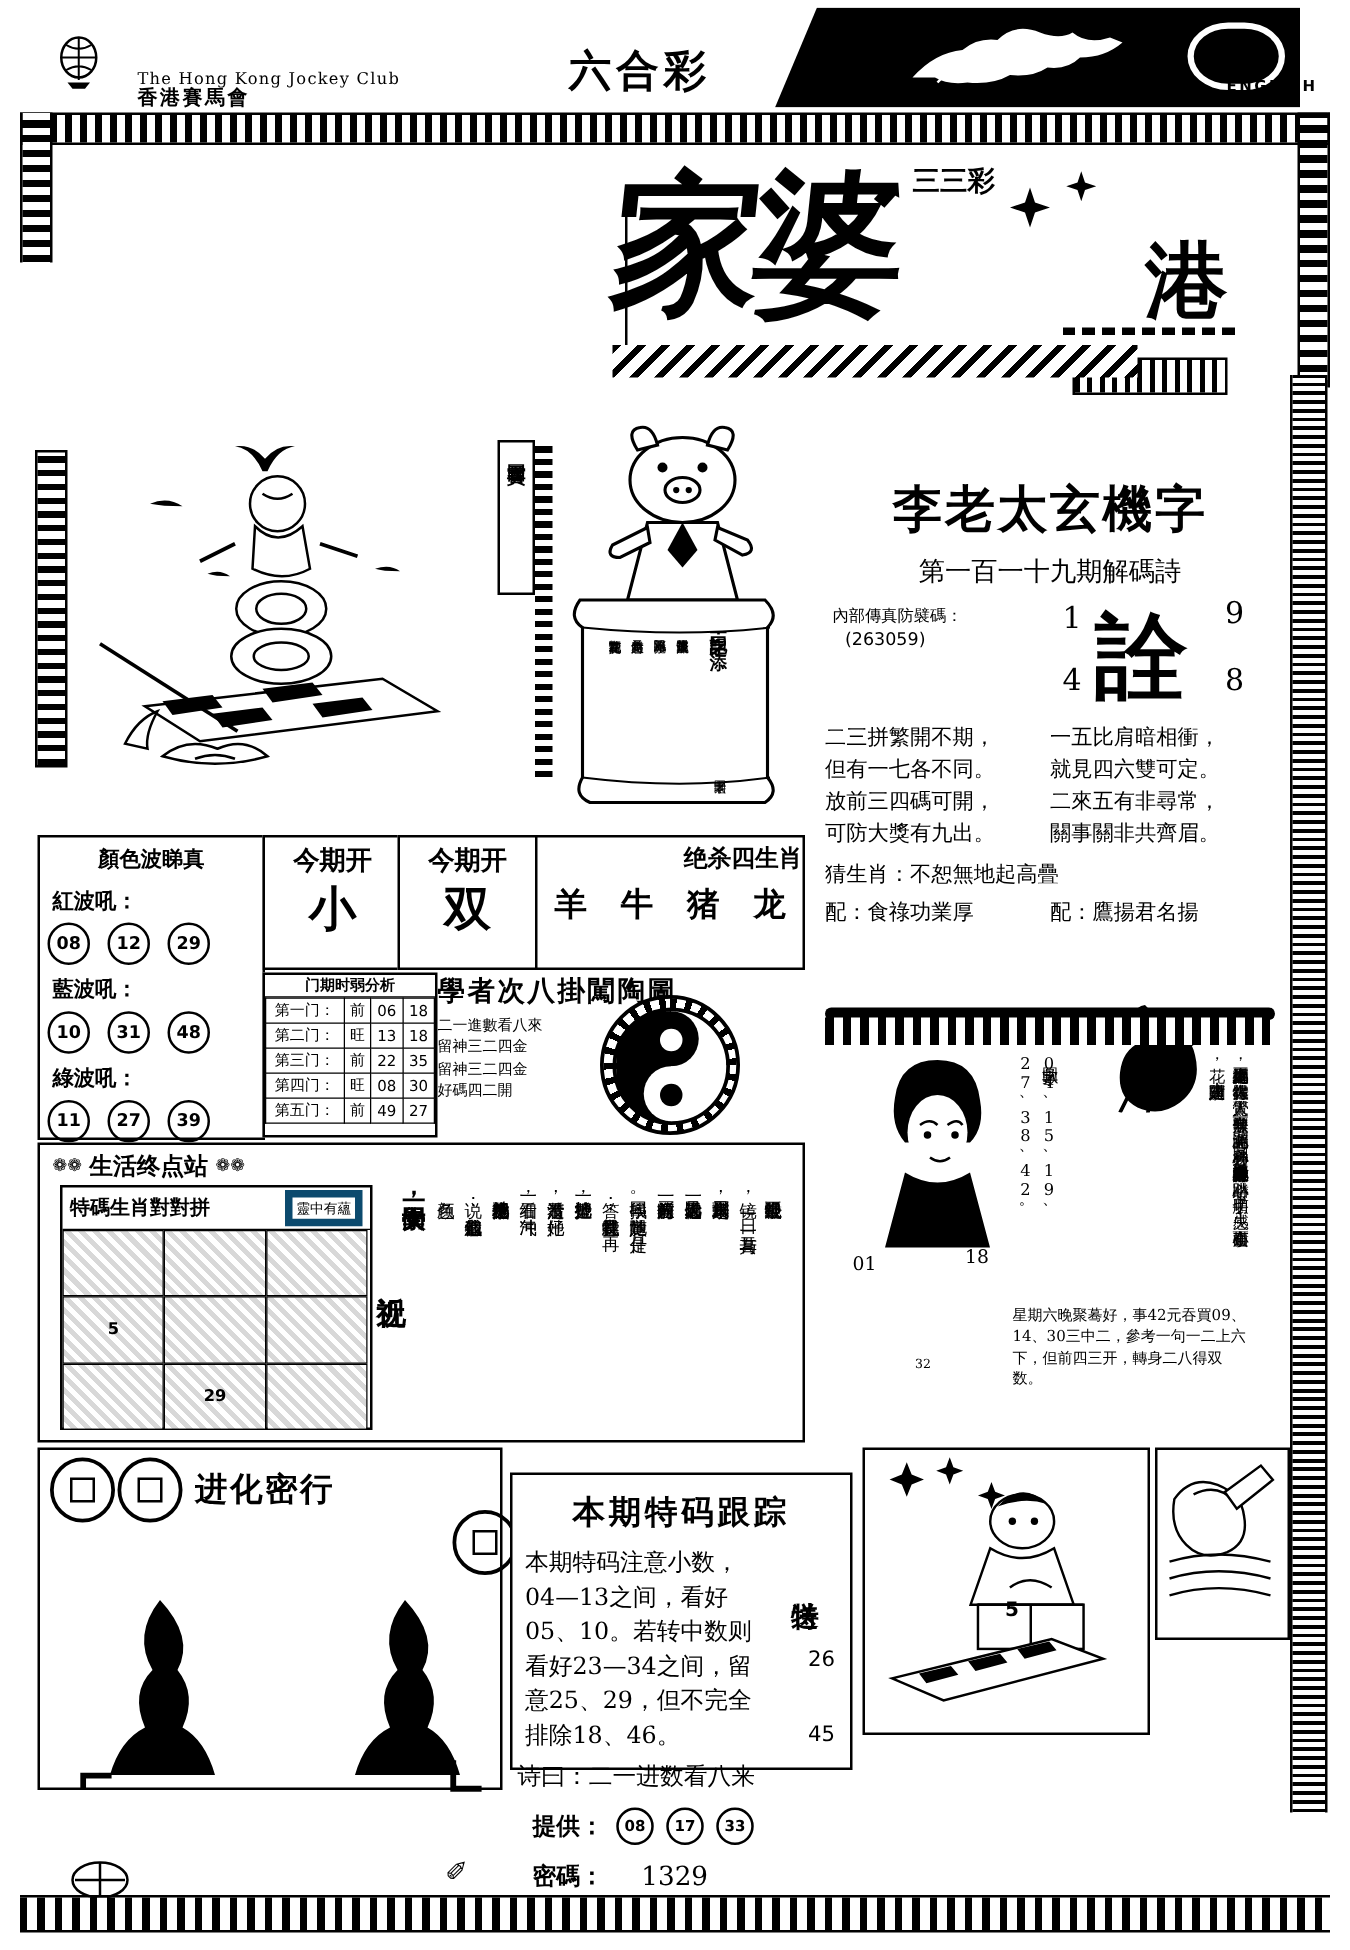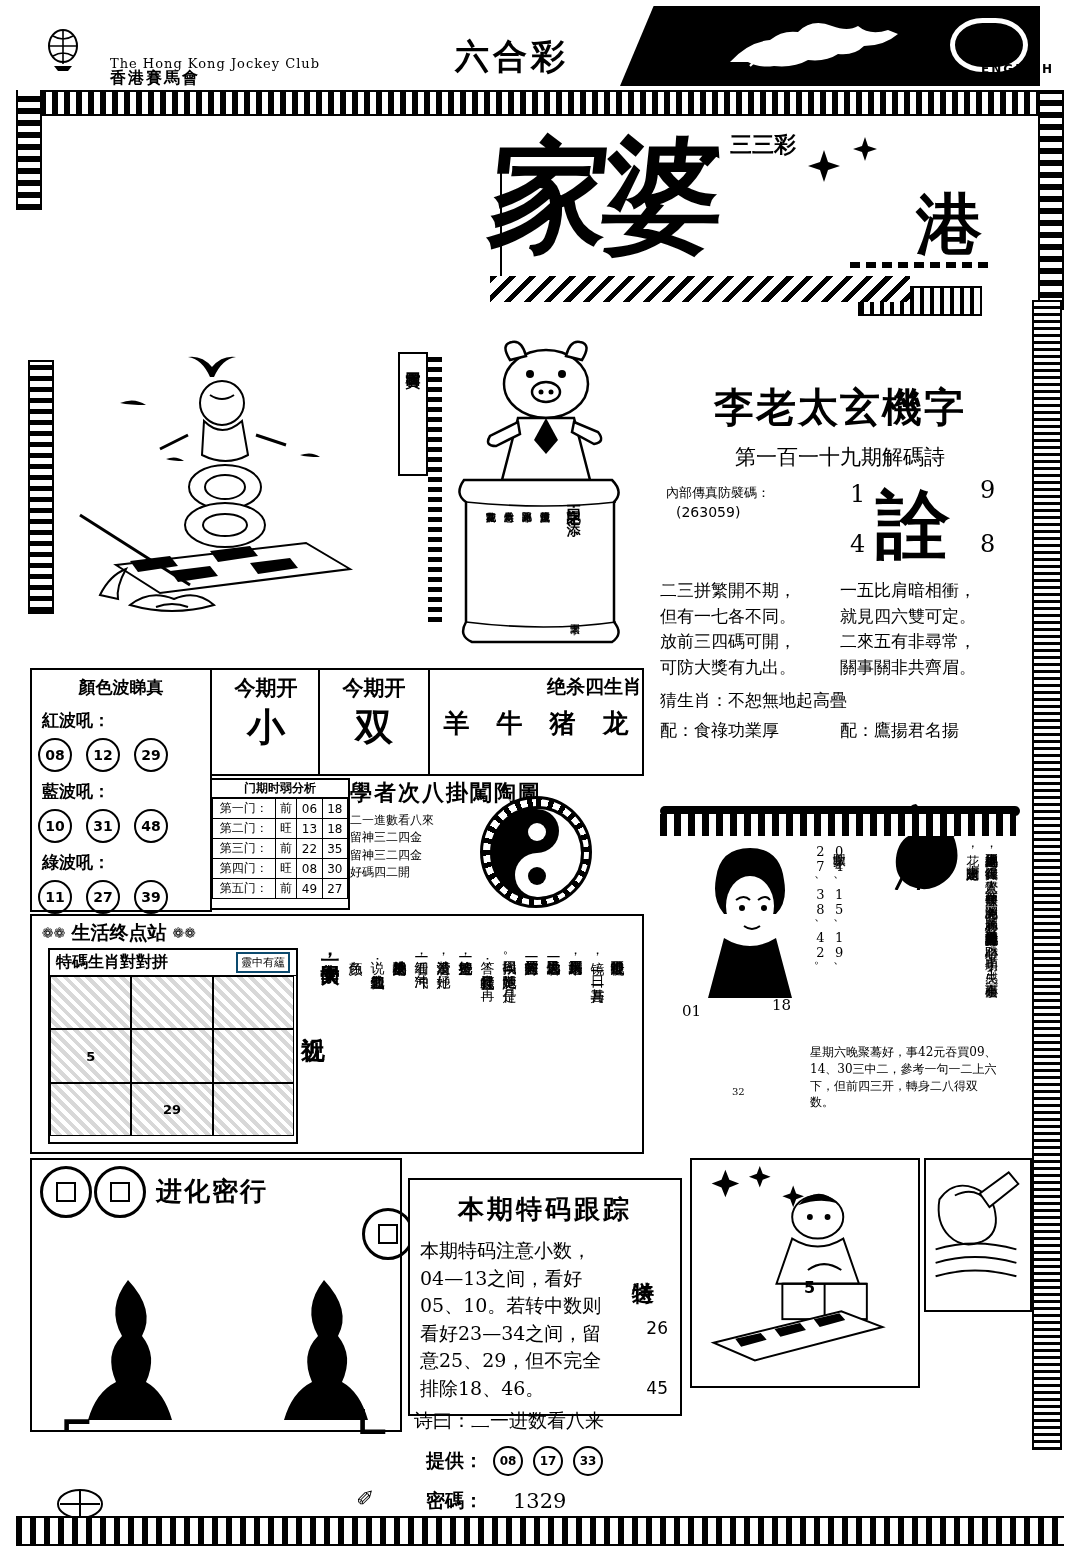--- a/index.html
+++ b/index.html
@@ -330,21 +330,21 @@
   <div class="panel" style="left:30px;top:914px;width:610px;height:236px;">
     <div style="display:flex;align-items:center;gap:6px;padding:4px 0 2px 10px;">
       <span style="font-size:14px;">❁❁</span>
       <span style="font-size:19px;font-weight:bold;">生活终点站</span>
       <span style="font-size:14px;">❁❁</span>
     </div>
 
     <div class="abs" style="left:16px;top:32px;width:246px;height:192px;border:2px solid #000;">
       <div style="display:flex;justify-content:space-between;align-items:center;padding:2px 6px;border-bottom:1px solid #000;">
         <span style="font-size:16px;font-weight:bold;">特碼生肖對對拼</span>
-        <span style="font-size:11px;border:2px solid #0c4a6e;padding:1px 3px;">靈中有蘊</span>
+        <span style="font-size:11px;border:6px solid #0c4a6e;padding:1px 3px;">靈中有蘊</span>
       </div>
       <div style="width:244px;height:160px;">
         <div class="grid9">
           <div>
               <span></span>
             </div>
           <div>
               <span></span>
             </div>
           <div>

